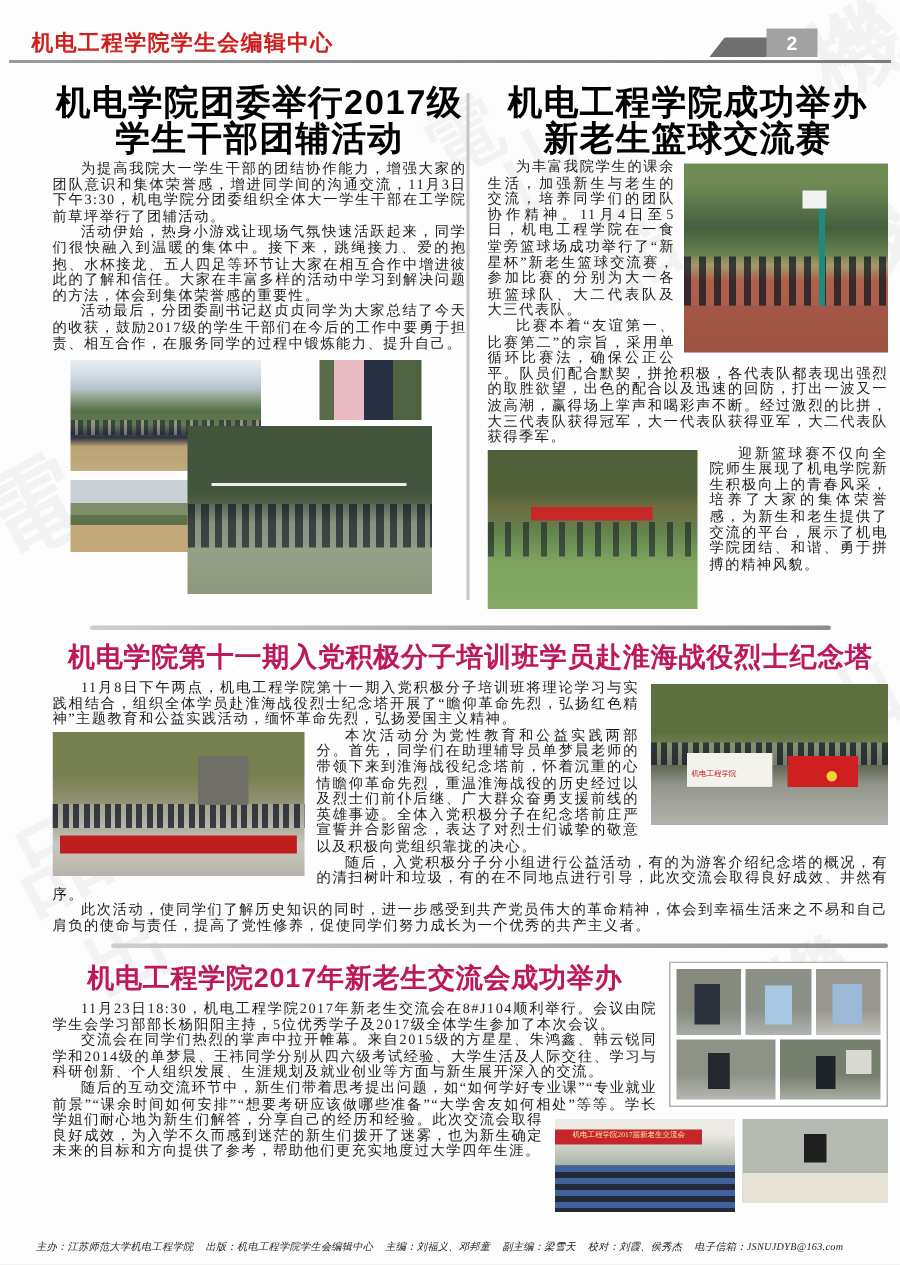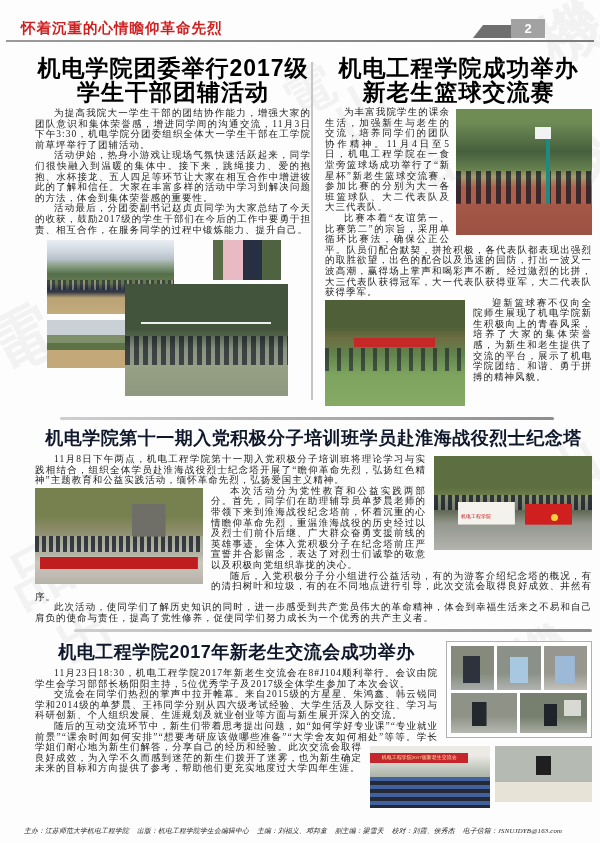--- a/index.html
+++ b/index.html
@@ -15,21 +15,21 @@
         transform:skewX(-38deg);}
   .pagebox{position:absolute;left:511px;top:19px;z-index:2;width:34px;height:19px;background:#a2a2a2;
            color:#fff;font-family:"Liberation Sans",sans-serif;font-weight:bold;font-size:13px;
            text-align:center;line-height:19px;}
   .header-rule{position:absolute;left:6px;top:40px;z-index:2;width:588px;height:2px;
                background:linear-gradient(90deg,#9a9a9a,#7c7c7c);}
   
   .t1{font-family:"Liberation Sans",sans-serif;font-weight:bold;font-size:23px;line-height:24px;
       text-align:center;color:#000;letter-spacing:1px;margin:0;}
   .t2{font-family:"Liberation Sans",sans-serif;font-weight:bold;font-size:18px;line-height:23px;
-      text-align:center;color:#0f172a;letter-spacing:.5px;margin:0 0 4px 0;}
+      text-align:center;color:#be185d;letter-spacing:.5px;margin:0 0 4px 0;}
   .bt{font-size:9.5px;line-height:10.6px;letter-spacing:1px;text-align:justify;}
   .bt p{margin:0;text-indent:2em;}
   
   .sec-top{position:absolute;top:56px;left:0;right:0;height:362px;z-index:1;}
   .col-l{position:absolute;left:35px;top:0;width:276px;height:362px;overflow:hidden;}
   .col-r{position:absolute;left:325px;top:0;width:267px;height:362px;overflow:hidden;}
   .vrule{position:absolute;left:311px;top:6px;width:2px;height:338px;background:#c6c6c6;}
   .hr{position:absolute;height:3px;z-index:1;background:linear-gradient(90deg,#cfcfcf,#8d8d8d);border-radius:2px;}
   .hr1{top:417px;left:60px;width:494px;}
   .hr2{top:629px;left:74px;width:518px;}
@@ -111,21 +111,21 @@
     <span class="wm" style="left:392px;top:128px;font-size:58px;">品</span>
     <span class="wm" style="left:284px;top:58px;font-size:50px;">電</span>
     <span class="wm" style="left:546px;top:118px;font-size:62px;">機</span>
     <span class="wm" style="left:-12px;top:295px;font-size:66px;">電</span>
     <span class="wm" style="left:8px;top:532px;font-size:62px;">品</span>
     <span class="wm" style="left:58px;top:598px;font-size:56px;">出</span>
     <span class="wm" style="left:544px;top:428px;font-size:56px;">山</span>
     <span class="wm" style="left:516px;top:618px;font-size:54px;">機</span>
   </div>
 
-  <div class="masthead">怀着沉重的心情瞻仰革命先烈</div>
+  <div class="masthead">机电工程学院学生会编辑中心</div>
   <div class="flag"></div>
   <div class="pagebox">2</div>
   <div class="header-rule"></div>
 
   <div class="sec-top">
 
     <div class="col-l bt">
       <h2 class="t1">机电学院团委举行2017级</h2>
       <h2 class="t1" style="margin-bottom:4px;">学生干部团辅活动</h2>
       <p>为提高我院大一学生干部的团结协作能力，增强大家的团队意识和集体荣誉感，增进同学间的沟通交流，11月3日下午3:30，机电学院分团委组织全体大一学生干部在工学院前草坪举行了团辅活动。</p>

